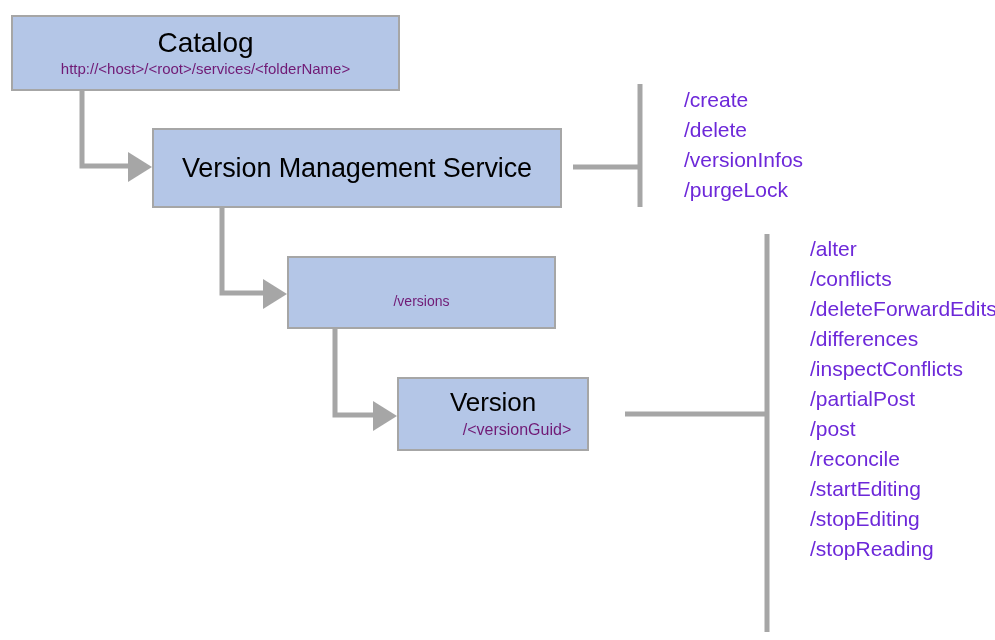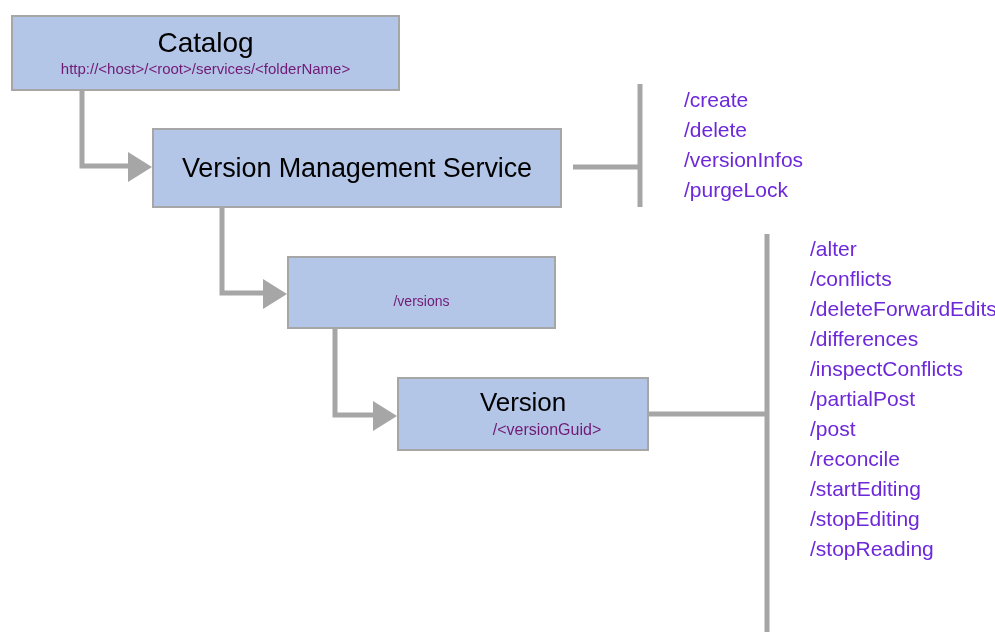--- a/index.html
+++ b/index.html
@@ -63,21 +63,21 @@
   #node-vms .node-title { font-size: 27px; }
   #node-vms .node-path  { font-size: 15px; margin-top: 4px; }
 
   #node-versions {
     left: 287px; top: 256px; width: 269px; height: 73px;
   }
   #node-versions .node-title { font-size: 26px; }
   #node-versions .node-path  { font-size: 14px; margin-top: 17px; text-align: center; }
 
   #node-version {
-    left: 397px; top: 377px; width: 252px; height: 74px;
+    left: 397px; top: 377px; width: 192px; height: 74px;
   }
   #node-version .node-title { font-size: 26px; }
   #node-version .node-path  { font-size: 16px; margin-top: 4px; margin-left: 48px; }
 
   
   #connectors {
     position: absolute;
     left: 0; top: 0;
     width: 995px; height: 640px;
     pointer-events: none;

